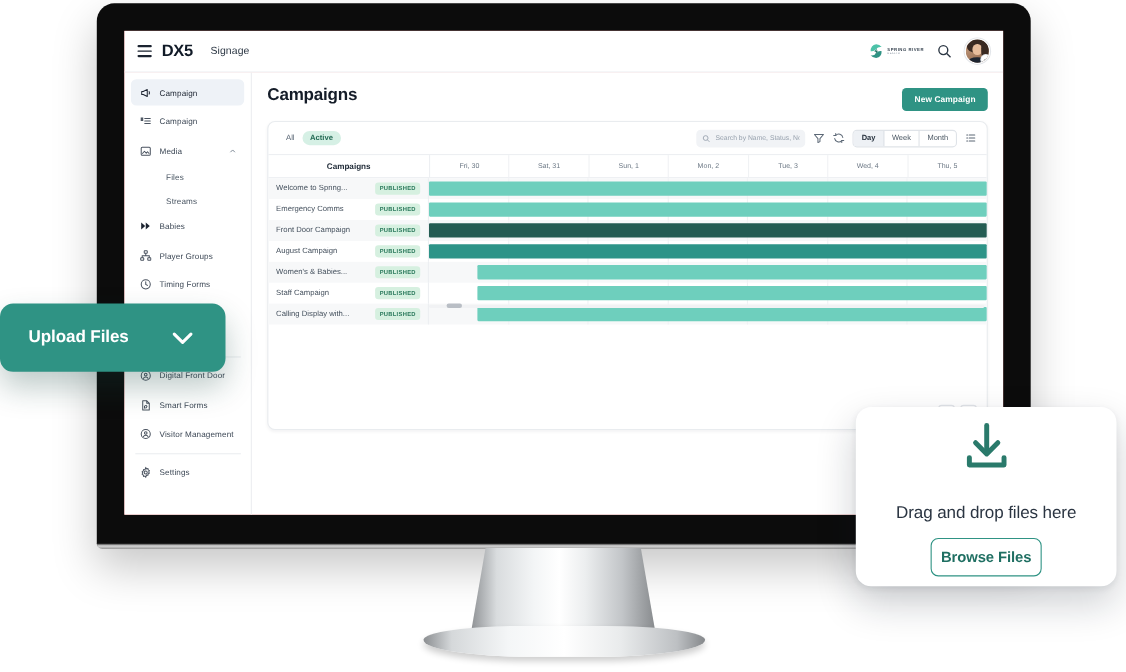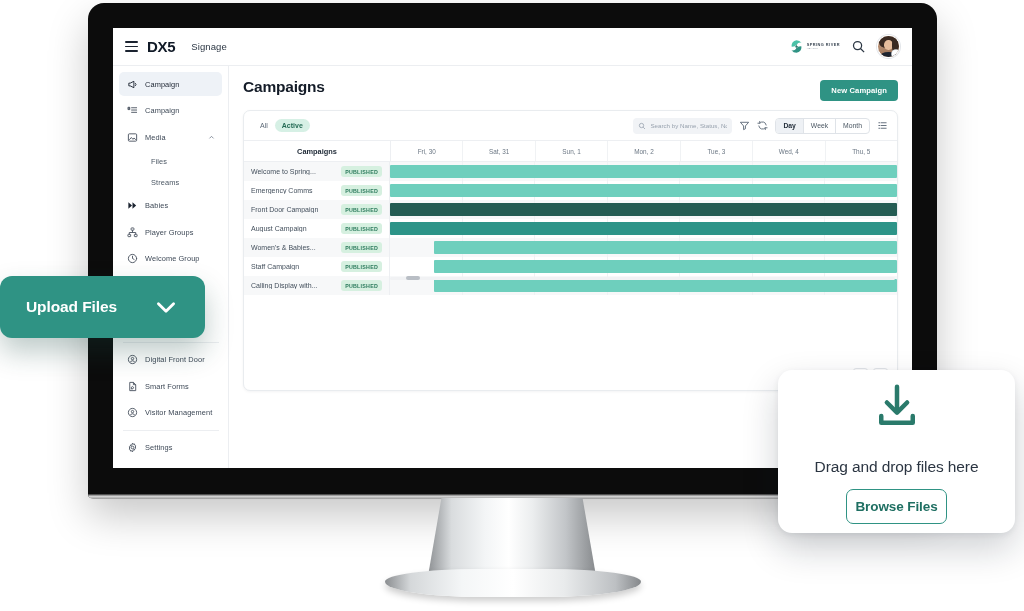--- a/index.html
+++ b/index.html
@@ -68,21 +68,21 @@
       padding:12px 7px;border-radius:5px;cursor:pointer;box-sizing:border-box;}
   .nav-item.active{background:#eef2f7;}
   .nav-ico{width:12px;height:12px;margin-right:7px;flex:0 0 12px;
       display:flex;align-items:center;justify-content:center;}
   .nav-lbl{font-size:7.4px;color:#3d4856;letter-spacing:.1px;white-space:nowrap;}
   .nav-item.active .nav-lbl{color:#1b2330;}
   .nav-chev{margin-left:auto;width:7px;height:7px;}
   .nav-sub{display:flex;align-items:center;height:19px;margin:0 6px 2px 6px;
       padding-left:32px;border-radius:5px;cursor:pointer;box-sizing:border-box;}
   .nav-sub .nav-lbl{color:#4a5663;}
-  .side-bottom{position:absolute;left:0;bottom:6px;width:116px;}
+  .side-bottom{position:absolute;left:0;bottom:24px;width:116px;}
   .side-sep{height:1px;background:#eceef1;margin:5px 10px;}
 
   
   .main{position:absolute;left:116px;top:38px;width:683px;height:402px;
       background:#fff;box-sizing:border-box;padding:12px 14px 0 14px;}
   .page-title{font-size:15.5px;font-weight:bold;color:#141c28;letter-spacing:-.2px;}
   .btn-new{position:absolute;right:14px;top:14px;background:#2f9384;color:#fff;
       font-size:7.6px;font-weight:bold;padding:6px 11px;border-radius:4px;
       border:none;cursor:pointer;letter-spacing:.1px;}
 
@@ -279,21 +279,21 @@
         <span class="nav-lbl">Player Groups</span>
       </div>
 
       <div class="nav-item">
         <span class="nav-ico">
           <svg width="11" height="11" viewBox="0 0 24 24" fill="none" stroke="#49525f" stroke-width="2" stroke-linecap="round">
             <circle cx="12" cy="12" r="9"></circle>
               <path d="M12 7v5l3.5 2"></path>
           </svg>
         </span>
-        <span class="nav-lbl">Welcome Group</span>
+        <span class="nav-lbl">Timing Forms</span>
       </div>
 
       <div class="side-bottom">
         <div class="side-sep"></div>
 
         <div class="nav-item">
           <span class="nav-ico">
             <svg width="11" height="11" viewBox="0 0 24 24" fill="none" stroke="#49525f" stroke-width="2">
               <circle cx="12" cy="12" r="9"></circle>
                 <circle cx="12" cy="10" r="2.6"></circle>

